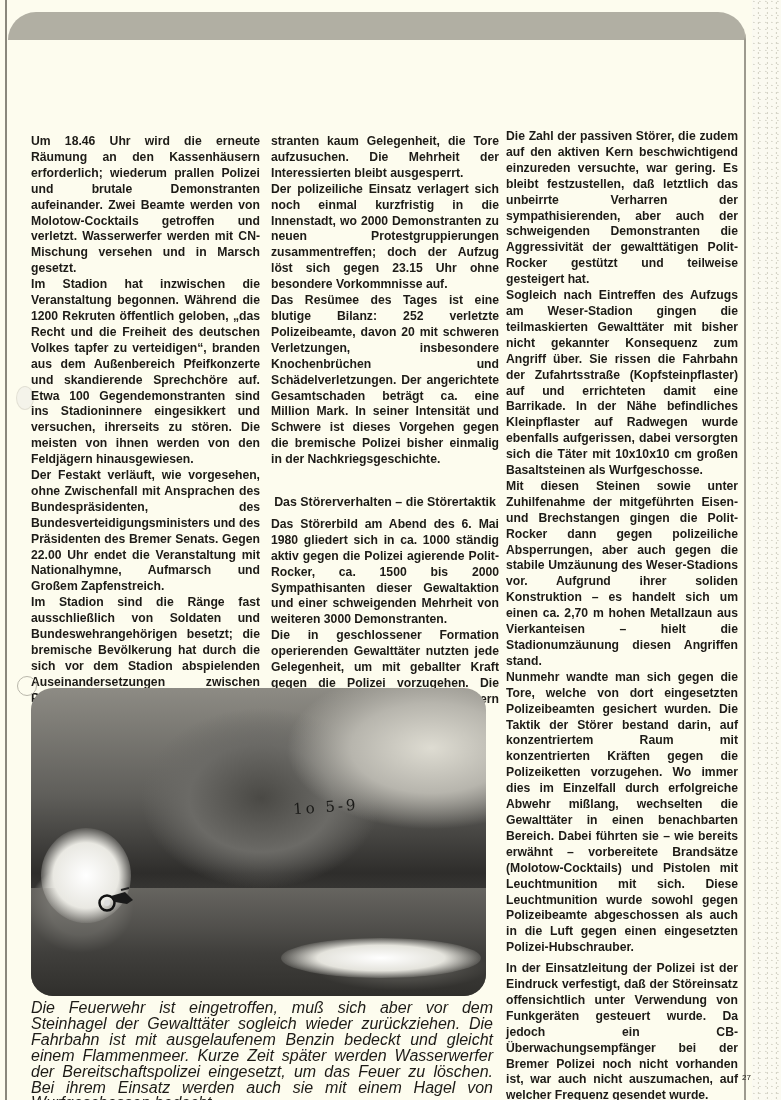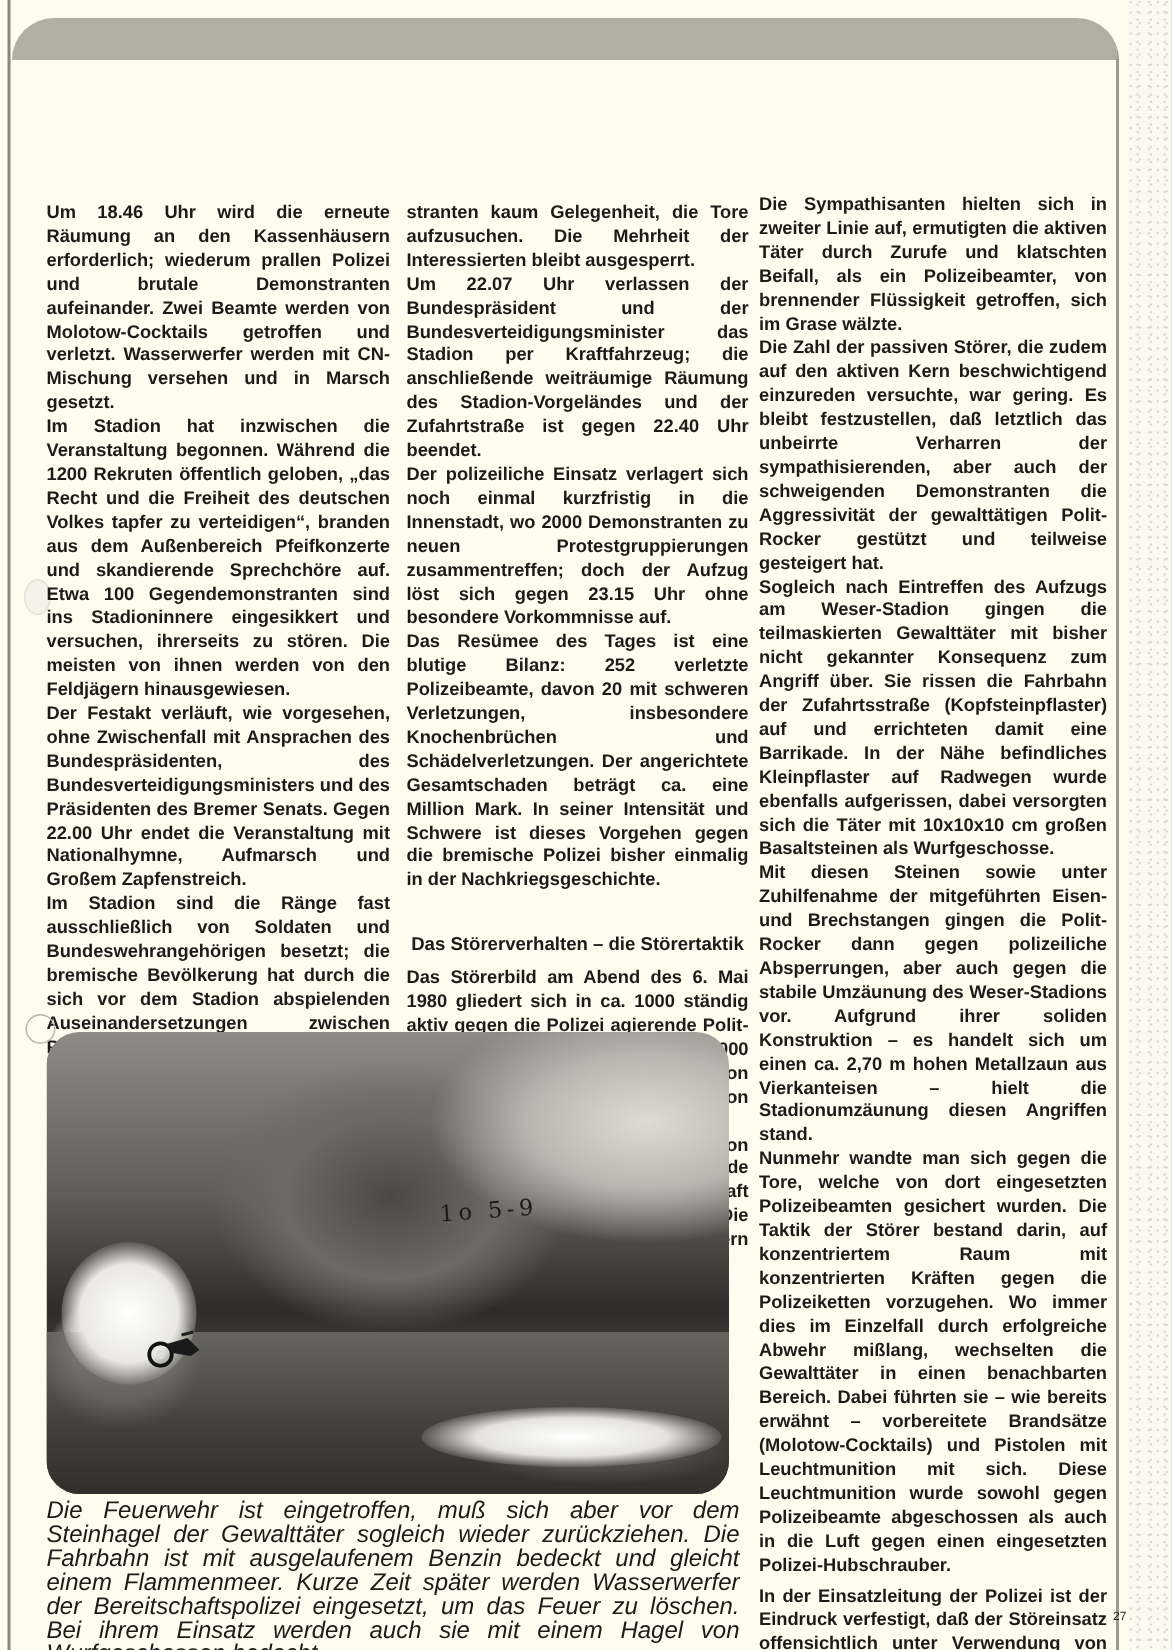--- a/index.html
+++ b/index.html
@@ -116,30 +116,28 @@
 
 <div class="col col-1">
   <p>Um 18.46 Uhr wird die erneute Räumung an den Kassenhäusern erforderlich; wiederum prallen Polizei und brutale Demonstranten aufeinander. Zwei Beamte werden von Molotow-Cocktails getroffen und verletzt. Wasserwerfer werden mit CN-Mischung versehen und in Marsch gesetzt.</p>
   <p>Im Stadion hat inzwischen die Veranstaltung begonnen. Während die 1200 Rekruten öffentlich geloben, „das Recht und die Freiheit des deutschen Volkes tapfer zu verteidigen“, branden aus dem Außenbereich Pfeifkonzerte und skandierende Sprechchöre auf. Etwa 100 Gegendemonstranten sind ins Stadioninnere eingesikkert und versuchen, ihrerseits zu stören. Die meisten von ihnen werden von den Feldjägern hinausgewiesen.</p>
   <p>Der Festakt verläuft, wie vorgesehen, ohne Zwischenfall mit Ansprachen des Bundespräsidenten, des Bundesverteidigungsministers und des Präsidenten des Bremer Senats. Gegen 22.00 Uhr endet die Veranstaltung mit Nationalhymne, Aufmarsch und Großem Zapfenstreich.</p>
   <p>Im Stadion sind die Ränge fast ausschließlich von Soldaten und Bundeswehrangehörigen besetzt; die bremische Bevölkerung hat durch die sich vor dem Stadion abspielenden Auseinandersetzungen zwischen Polizei und gewalttätigen Demon-</p>
 </div>
 
 <div class="col col-2">
   <p>stranten kaum Gelegenheit, die Tore aufzusuchen. Die Mehrheit der Interessierten bleibt ausgesperrt.</p>
-  <p>Um 22.07 Uhr verlassen der Bundespräsident und der Bundesverteidigungsminister das Stadion per Kraftfahrzeug; die anschließende weiträumige Räumung des Stadion-Vorgeländes und der Zufahrtstraße ist gegen 22.40 Uhr beendet.</p>
   <p>Der polizeiliche Einsatz verlagert sich noch einmal kurzfristig in die Innenstadt, wo 2000 Demonstranten zu neuen Protestgruppierungen zusammentreffen; doch der Aufzug löst sich gegen 23.15 Uhr ohne besondere Vorkommnisse auf.</p>
   <p>Das Resümee des Tages ist eine blutige Bilanz: 252 verletzte Polizeibeamte, davon 20 mit schweren Verletzungen, insbesondere Knochenbrüchen und Schädelverletzungen. Der angerichtete Gesamtschaden beträgt ca. eine Million Mark. In seiner Intensität und Schwere ist dieses Vorgehen gegen die bremische Polizei bisher einmalig in der Nachkriegsgeschichte.</p>
   <p class="section-heading">Das Störerverhalten – die Störertaktik</p>
   <p>Das Störerbild am Abend des 6. Mai 1980 gliedert sich in ca. 1000 ständig aktiv gegen die Polizei agierende Polit-Rocker, ca. 1500 bis 2000 Sympathisanten dieser Gewaltaktion und einer schweigenden Mehrheit von weiteren 3000 Demonstranten.</p>
   <p>Die in geschlossener Formation operierenden Gewalttäter nutzten jede Gelegenheit, um mit geballter Kraft gegen die Polizei vorzugehen. Die Hauptwaffe bestand im Schleudern von herausgebrochenen Pfla-</p>
 </div>
 
 <div class="col col-3">
-  <p>Die Sympathisanten hielten sich in zweiter Linie auf, ermutigten die aktiven Täter durch Zurufe und klatschten Beifall, als ein Polizeibeamter, von brennender Flüssigkeit getroffen, sich im Grase wälzte.</p>
   <p>Die Zahl der passiven Störer, die zudem auf den aktiven Kern beschwichtigend einzureden versuchte, war gering. Es bleibt festzustellen, daß letztlich das unbeirrte Verharren der sympathisierenden, aber auch der schweigenden Demonstranten die Aggressivität der gewalttätigen Polit-Rocker gestützt und teilweise gesteigert hat.</p>
   <p>Sogleich nach Eintreffen des Aufzugs am Weser-Stadion gingen die teilmaskierten Gewalttäter mit bisher nicht gekannter Konsequenz zum Angriff über. Sie rissen die Fahrbahn der Zufahrtsstraße (Kopfsteinpflaster) auf und errichteten damit eine Barrikade. In der Nähe befindliches Kleinpflaster auf Radwegen wurde ebenfalls aufgerissen, dabei versorgten sich die Täter mit 10x10x10 cm großen Basaltsteinen als Wurfgeschosse.</p>
   <p>Mit diesen Steinen sowie unter Zuhilfenahme der mitgeführten Eisen- und Brechstangen gingen die Polit-Rocker dann gegen polizeiliche Absperrungen, aber auch gegen die stabile Umzäunung des Weser-Stadions vor. Aufgrund ihrer soliden Konstruktion – es handelt sich um einen ca. 2,70 m hohen Metallzaun aus Vierkanteisen – hielt die Stadionumzäunung diesen Angriffen stand.</p>
   <p>Nunmehr wandte man sich gegen die Tore, welche von dort eingesetzten Polizeibeamten gesichert wurden. Die Taktik der Störer bestand darin, auf konzentriertem Raum mit konzentrierten Kräften gegen die Polizeiketten vorzugehen. Wo immer dies im Einzelfall durch erfolgreiche Abwehr mißlang, wechselten die Gewalttäter in einen benachbarten Bereich. Dabei führten sie – wie bereits erwähnt – vorbereitete Brandsätze (Molotow-Cocktails) und Pistolen mit Leuchtmunition mit sich. Diese Leuchtmunition wurde sowohl gegen Polizeibeamte abgeschossen als auch in die Luft gegen einen eingesetzten Polizei-Hubschrauber.</p>
   <p class="gap">In der Einsatzleitung der Polizei ist der Eindruck verfestigt, daß der Störeinsatz offensichtlich unter Verwendung von Funkgeräten gesteuert wurde. Da jedoch ein CB-Überwachungsempfänger bei der Bremer Polizei noch nicht vorhanden ist, war auch nicht auszumachen, auf welcher Frequenz gesendet wurde.</p>
 
 </div>
 
 <div class="corner-mark"></div>
 

